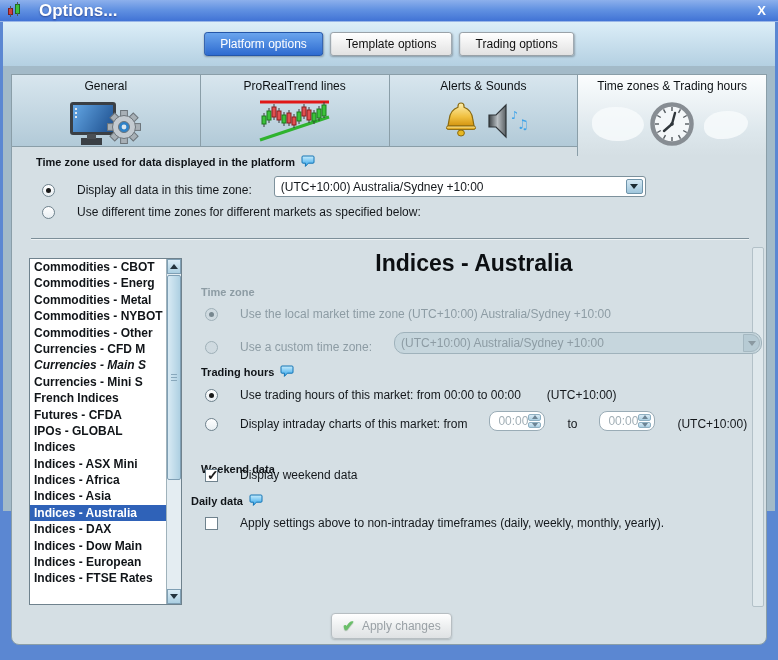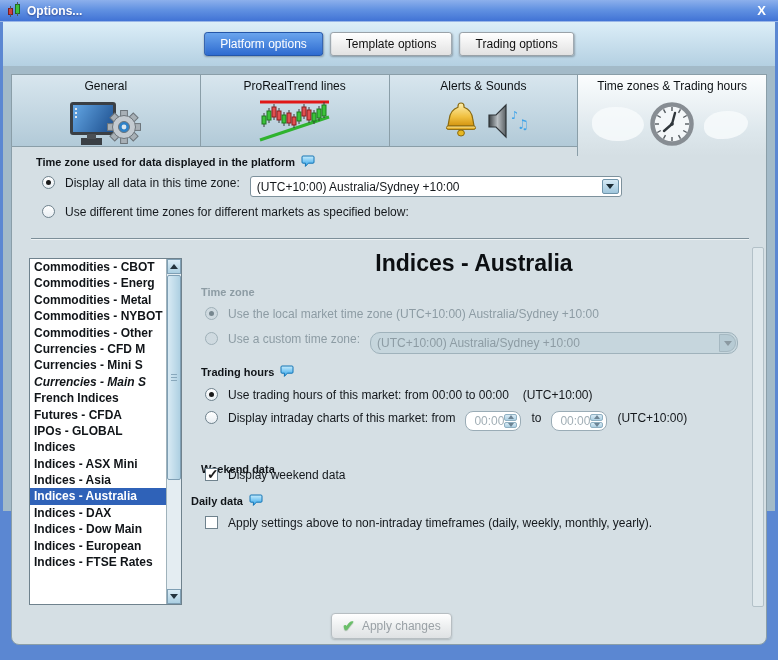--- a/index.html
+++ b/index.html
@@ -7,21 +7,21 @@
     font-family:"Liberation Sans",sans-serif;overflow:hidden;}
   
   .titlebar{position:absolute;left:0;top:0;width:778px;height:22px;box-sizing:border-box;
     background:linear-gradient(#8db0ec,#6292e2 45%,#4173d5);border-bottom:1px solid #99b6e8;
     display:flex;align-items:center;padding:0 7px;}
   .ci{position:relative;width:15px;height:15px;margin-right:5px;flex:none;}
   .ci .r{position:absolute;left:1px;top:5px;width:5px;height:7px;background:#cc4040;border:1px solid #7d1d1d;box-sizing:border-box;}
   .ci .g{position:absolute;left:8px;top:1px;width:5px;height:10px;background:#3fbf3f;border:1px solid #1d6e1d;box-sizing:border-box;}
   .ci .r::before,.ci .g::before{content:"";position:absolute;left:1px;top:-3px;width:1px;height:3px;background:#555;}
   .ci .r::after,.ci .g::after{content:"";position:absolute;left:1px;bottom:-3px;width:1px;height:3px;background:#555;}
-  .win-title{color:#fff;font-weight:bold;font-size:12px;text-shadow:0 1px 2px rgba(0,0,60,.45);}
+  .win-title{color:#fff;font-weight:bold;font-size:17px;text-shadow:0 1px 2px rgba(0,0,60,.45);margin-left:12px;}
   .win-close{margin-left:auto;color:#fff;font-weight:bold;font-size:13px;padding-right:5px;cursor:pointer;}
   
   .frame{position:absolute;left:3px;top:22px;width:772px;height:489px;background:#a3bac8;}
   .tabstrip{position:absolute;left:0;top:0;width:772px;height:44px;
     background:linear-gradient(#dceef8,#b4d0e2);}
   .top-tabs{position:absolute;left:50%;transform:translateX(-50%);top:10px;display:flex;gap:7px;}
   .top-tab{height:22px;padding:0 15px;font-size:12px;display:flex;align-items:center;white-space:nowrap;
     border:1px solid #9aa2a8;border-radius:3px;background:linear-gradient(#ffffff,#e2e2e2);
     color:#111;box-shadow:0 1px 2px rgba(0,0,0,.28);cursor:pointer;}
   .top-tab.selected{background:linear-gradient(#6aa5ed,#2e6bd0);border-color:#2456a8;color:#fff;}
@@ -41,21 +41,21 @@
     box-shadow:-5px 5px 0 1px #3a3f44,0 5px 0 1px #3a3f44,5px 5px 0 1px #3a3f44;}
   .gear-wrap{position:relative;z-index:2;margin-top:14px;}
   .mapblob{position:absolute;background:#f7fafc;opacity:.85;border-radius:45% 55% 50% 50%;}
   .blob1{left:14px;top:12px;width:52px;height:34px;}
   .blob2{right:18px;top:16px;width:44px;height:28px;border-radius:55% 45% 60% 40%;}
   .clock-wrap{position:relative;z-index:2;}
   
   .content{position:absolute;left:8px;top:124px;width:756px;height:499px;box-sizing:border-box;
     background:#d5dfe4;border:1px solid #8a9ea8;border-radius:0 0 8px 8px;}
   .h-sec{position:absolute;font-weight:bold;font-size:11px;color:#101418;display:flex;align-items:center;gap:6px;white-space:nowrap;}
-  .row{position:absolute;display:flex;align-items:flex-start;font-size:12px;color:#14181c;gap:10px;white-space:nowrap;}
+  .row{position:absolute;display:flex;align-items:flex-end;font-size:12px;color:#14181c;gap:22px;white-space:nowrap;}
   .row.dis, .h-sec.dis{color:#8d9ca4;}
   .bubble{width:14px;height:13px;flex:none;}
   
   .radio{width:13px;height:13px;border-radius:50%;background:linear-gradient(#ffffff,#e8eef2);
     border:1px solid #6f828d;box-sizing:border-box;position:relative;flex:none;cursor:pointer;}
   .radio.sel::after{content:"";position:absolute;left:3px;top:3px;width:5px;height:5px;border-radius:50%;background:#1a1a1a;}
   .radio.dis{background:#cfdae0;border-color:#9fb0b8;}
   .radio.dis.sel::after{background:#77878f;}
   .check{width:13px;height:13px;background:#fff;border:1px solid #6f828d;box-sizing:border-box;position:relative;flex:none;cursor:pointer;}
   .check.checked::after{content:"✓";position:absolute;left:1px;top:-3px;font-size:14px;font-weight:bold;color:#1c1c1c;}
@@ -284,27 +284,28 @@
       <div class="divider"></div>
 
       <div class="listbox">
         <div class="list-items">
           <div class="list-item">Commodities - CBOT</div>
             <div class="list-item">Commodities - Energ</div>
             <div class="list-item">Commodities - Metal</div>
             <div class="list-item">Commodities - NYBOT</div>
             <div class="list-item">Commodities - Other</div>
             <div class="list-item">Currencies - CFD M</div>
+            <div class="list-item italic">Currencies - Main S</div>
             <div class="list-item">Currencies - Mini S</div>
-            <div class="list-item italic">Currencies - Main S</div>
             <div class="list-item">French Indices</div>
             <div class="list-item">Futures - CFDA</div>
             <div class="list-item">IPOs - GLOBAL</div>
             <div class="list-item">Indices</div>
             <div class="list-item">Indices - ASX Mini</div>
+            <div class="list-item">Indices - Africa</div>
             <div class="list-item">Indices - Asia</div>
             <div class="list-item selected">Indices - Australia</div>
             <div class="list-item">Indices - DAX</div>
             <div class="list-item">Indices - Dow Main</div>
             <div class="list-item">Indices - European</div>
             <div class="list-item">Indices - FTSE Rates</div>
         </div>
         <div class="vscroll">
           <div class="vs-btn vs-up">
               <span class="tri-up-s"></span>

